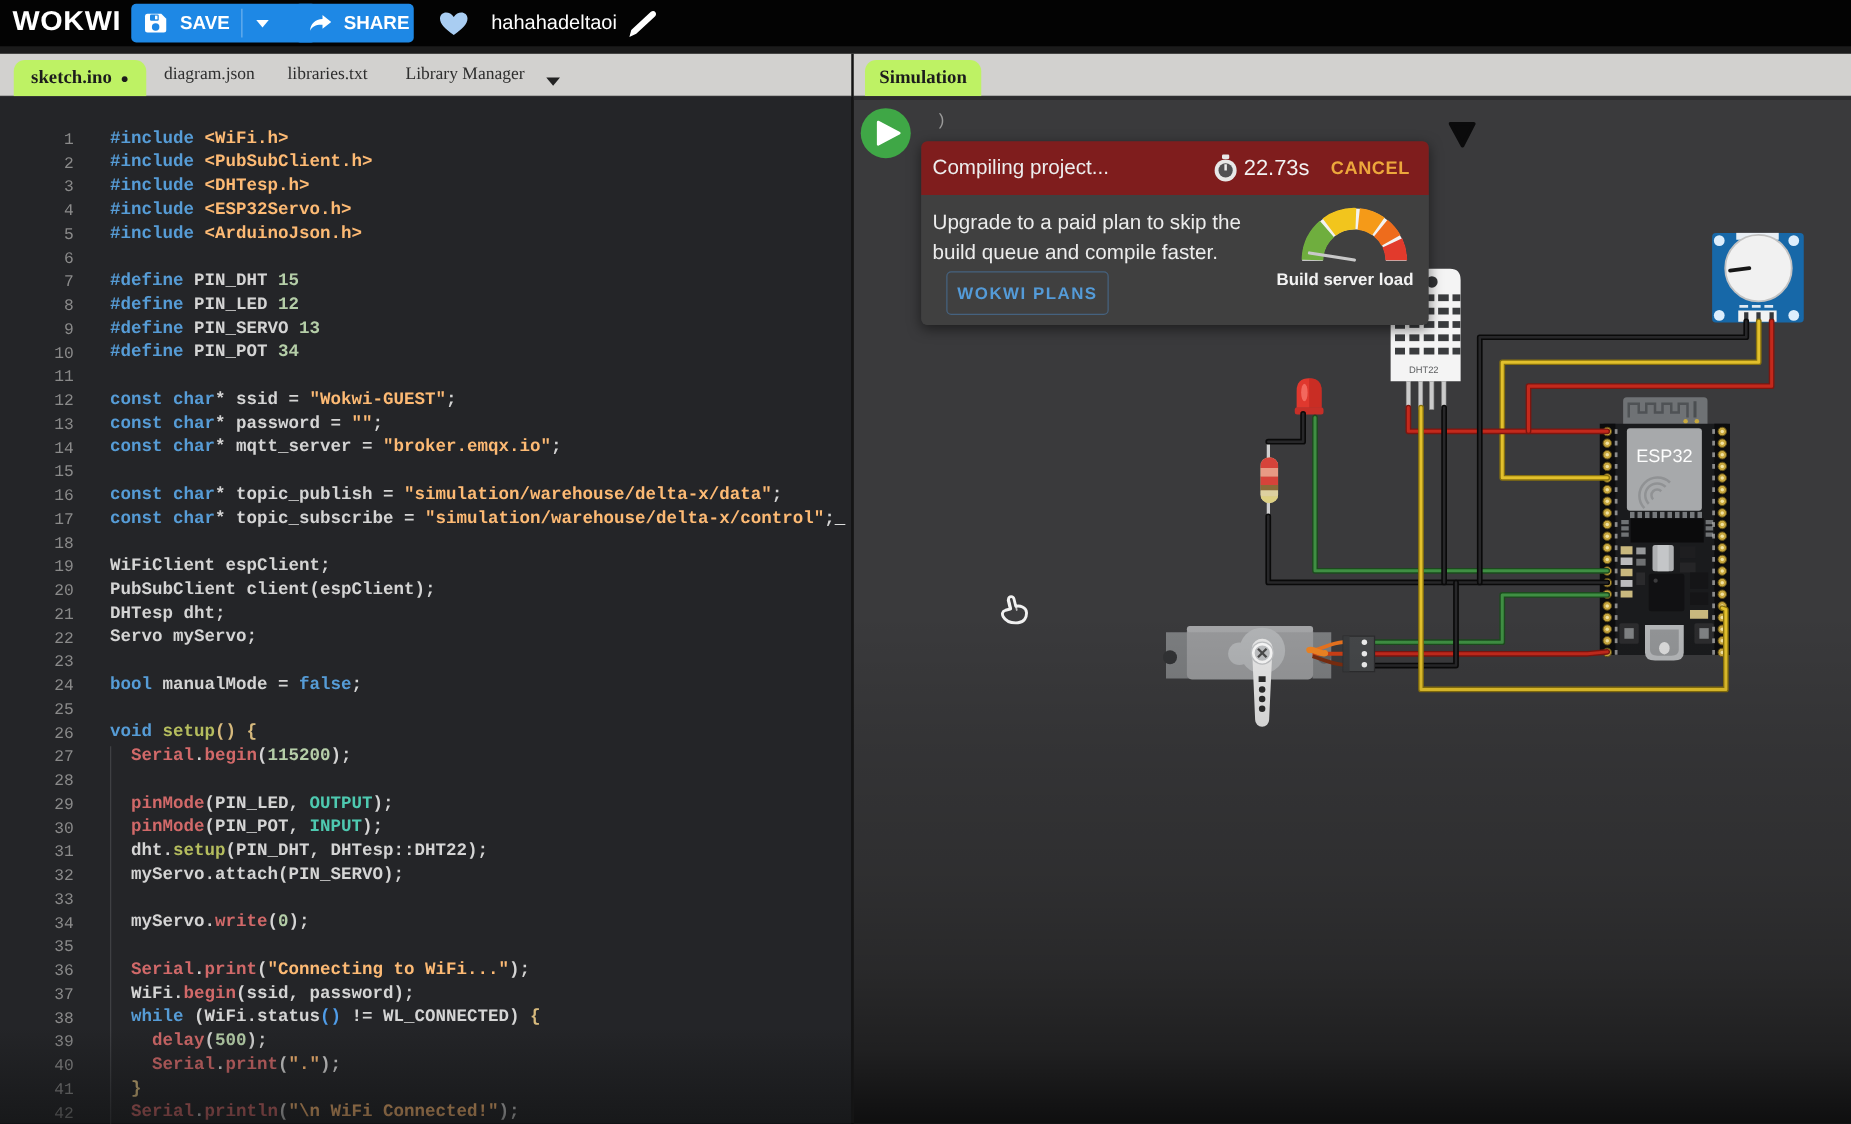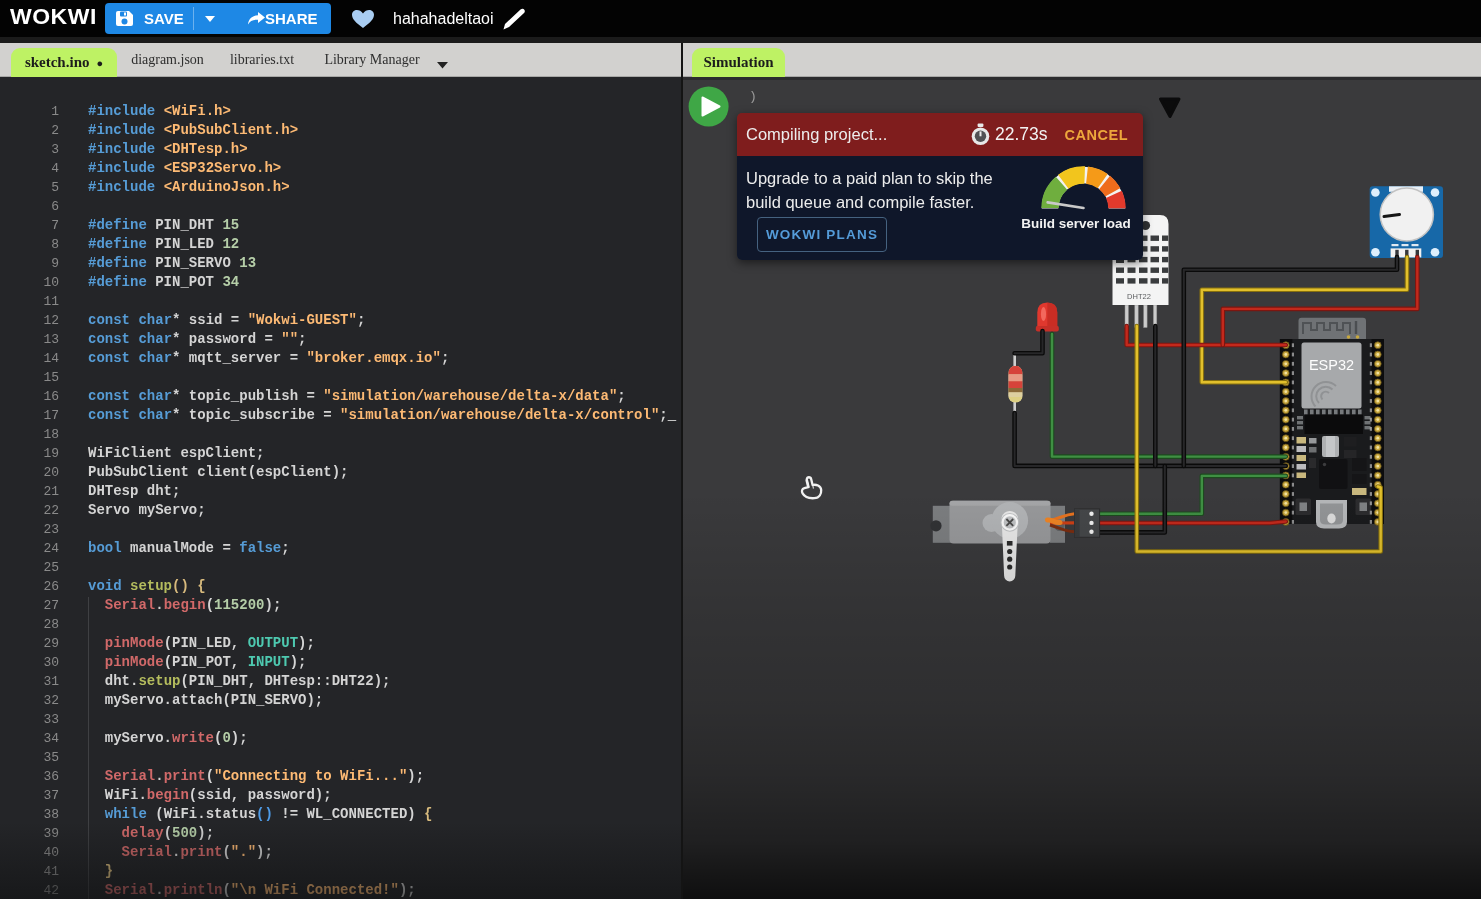--- a/index.html
+++ b/index.html
@@ -22,21 +22,21 @@
 #editor{position:absolute;left:0;top:77px;width:681px;height:822px;background:#242528;overflow:hidden}
 #gutter{position:absolute;left:0;top:25px;width:59px;text-align:right;color:#8a8a8a;font-family:"Liberation Mono",monospace;font-size:13px;line-height:19px;white-space:pre}
 #code{position:absolute;left:88px;top:25px;color:#d4d4d4;font-family:"Liberation Mono",monospace;font-size:14px;line-height:19px;white-space:pre;font-weight:bold}
 #indentguide{position:absolute;left:88px;top:520px;width:1px;height:303px;background:#3f4043}
 .k{color:#569cd6}.s{color:#fdba74}.n{color:#b5cea8}.f{color:#b5bd5e}.r{color:#d16969}.t{color:#4ec9b0}.y{color:#d7ba7d}.b{color:#4f9ce8}
 
 #sim{position:absolute;left:683px;top:77px;width:798px;height:822px;background:#3a3a3c;border-top:3px solid #2c2c2e}
 
 #dlg{position:absolute;left:737px;top:113px;width:406px;height:147px;border-radius:5px;box-shadow:0 3px 10px rgba(0,0,0,.5)}
 #dlghead{position:absolute;left:0;top:0;width:406px;height:43px;background:#7f1d1d;border-radius:5px 5px 0 0;display:flex;align-items:center}
-#dlgbody{position:absolute;left:0;top:43px;width:406px;height:104px;background:#0f172a;border-radius:0 0 5px 5px;overflow:hidden}
+#dlgbody{position:absolute;left:0;top:43px;width:406px;height:104px;background:#404040;border-radius:0 0 5px 5px;overflow:hidden}
 #dlgtext{position:absolute;left:9px;top:10px;color:#ececec;font-size:16.5px;line-height:24px}
 #plansbtn{position:absolute;left:20px;top:61px;width:130px;height:35px;border:1px solid #45627f;border-radius:4px;color:#549bd8;font-size:13.5px;font-weight:bold;letter-spacing:1.2px;display:flex;align-items:center;justify-content:center}
 #gaugelabel{position:absolute;left:268px;top:60px;width:142px;text-align:center;color:#f2f2f2;font-size:13.5px;font-weight:bold}
 #cancel{color:#eda73c;font-size:14.5px;font-weight:bold;letter-spacing:.5px;margin-left:17px;margin-right:15px}
 
 #gradsim{position:absolute;left:683px;top:490px;width:798px;height:409px;background:linear-gradient(to bottom,rgba(0,0,0,0) 0%,rgba(0,0,0,.12) 28%,rgba(0,0,0,.2) 52%,rgba(0,0,0,.3) 70%,rgba(0,0,0,.46) 86%,rgba(0,0,0,.75) 100%);pointer-events:none}
 #gradedit{position:absolute;left:0;top:822px;width:681px;height:77px;background:linear-gradient(to bottom,rgba(16,17,18,0),rgba(16,17,18,.62));pointer-events:none}
 </style>
 </head>
 <body>
@@ -53,21 +53,21 @@
     <span style="margin-left:10px">SAVE</span>
     <div style="position:absolute;left:88px;top:4px;width:1px;height:23px;background:rgba(255,255,255,.35)"></div>
     <svg style="position:absolute;left:99px;top:12px" width="12" height="8" viewBox="0 0 12 8">
           <path d="M1 1 L6 7 L11 1 Z" fill="#fff"></path>
         </svg>
   </div>
   <div class="btn" id="sharebtn">
     <svg style="margin-left:11px" width="18" height="16" viewBox="0 0 18 16">
           <path d="M11 1 L18 6.5 L11 12 L11 8.8 C6 8.5 3 10 1 13.5 C1.5 8 5 4.6 11 4.2 Z" fill="#fff"></path>
         </svg>
-    <span style="">SHARE</span>
+    <span style="margin-left:10px">SHARE</span>
   </div>
   <svg style="position:absolute;left:351px;top:9px" width="24" height="20" viewBox="0 0 24 20">
         <path d="M12 19 C5 14 1 10 1 5.8 C1 2.8 3.4 1 5.9 1 C8 1 10.5 2 12 4.6 C13.5 2 16 1 18.1 1 C20.6 1 23 2.8 23 5.8 C23 10 19 14 12 19 Z" fill="#a9cdf2"></path>
       </svg>
   <div id="projname">hahahadeltaoi</div>
   <svg style="position:absolute;left:500px;top:8px" width="25" height="23" viewBox="0 0 25 23">
         <path d="M20.5 1.5 q2.5-1.5 4 .5 q1 2-1 3.5 L9 19 L3.5 21.5 L5 16 Z" fill="#fff"></path>
       </svg>
 </div>
 <div id="understrip"></div>

